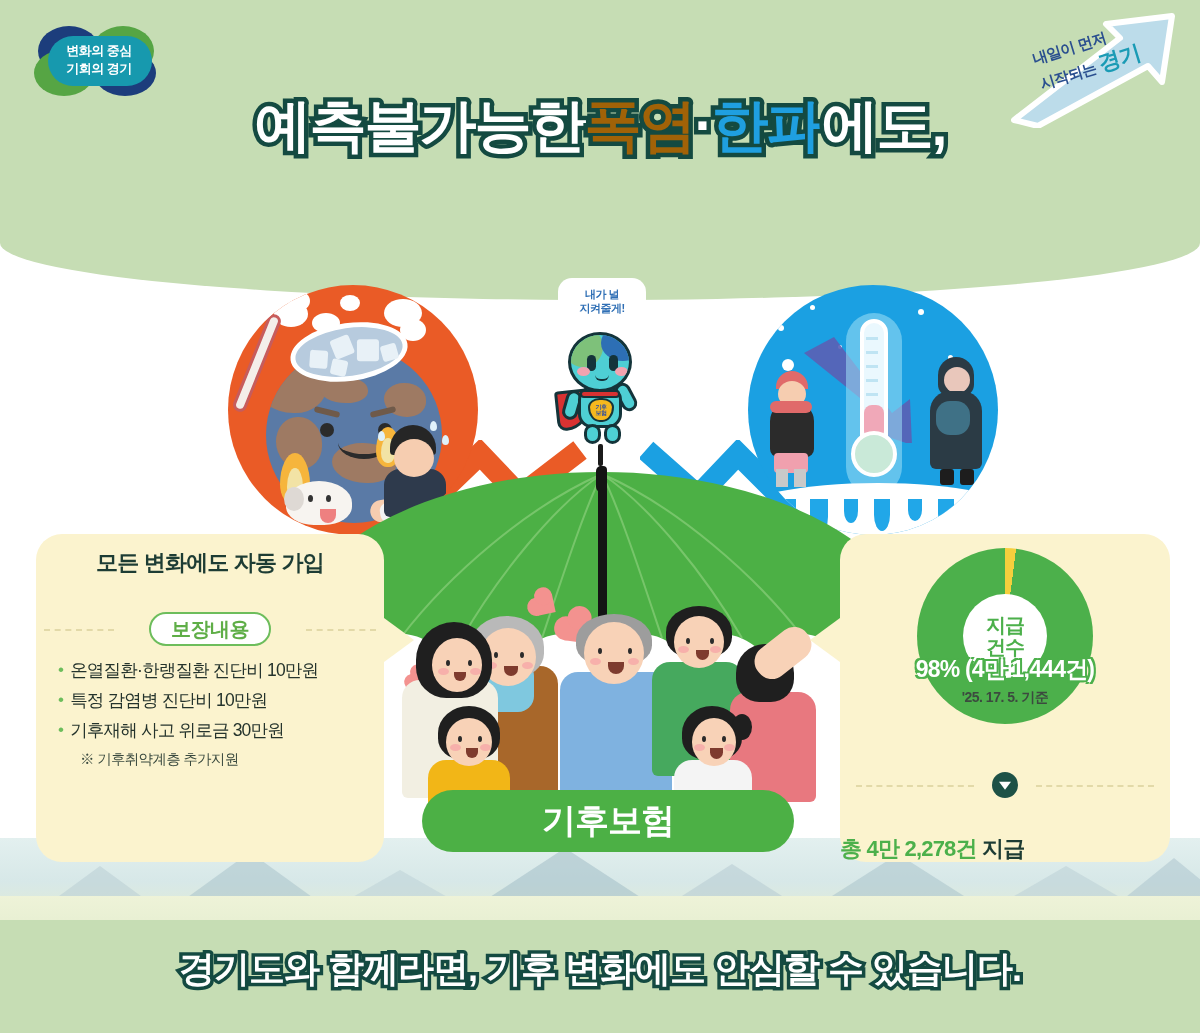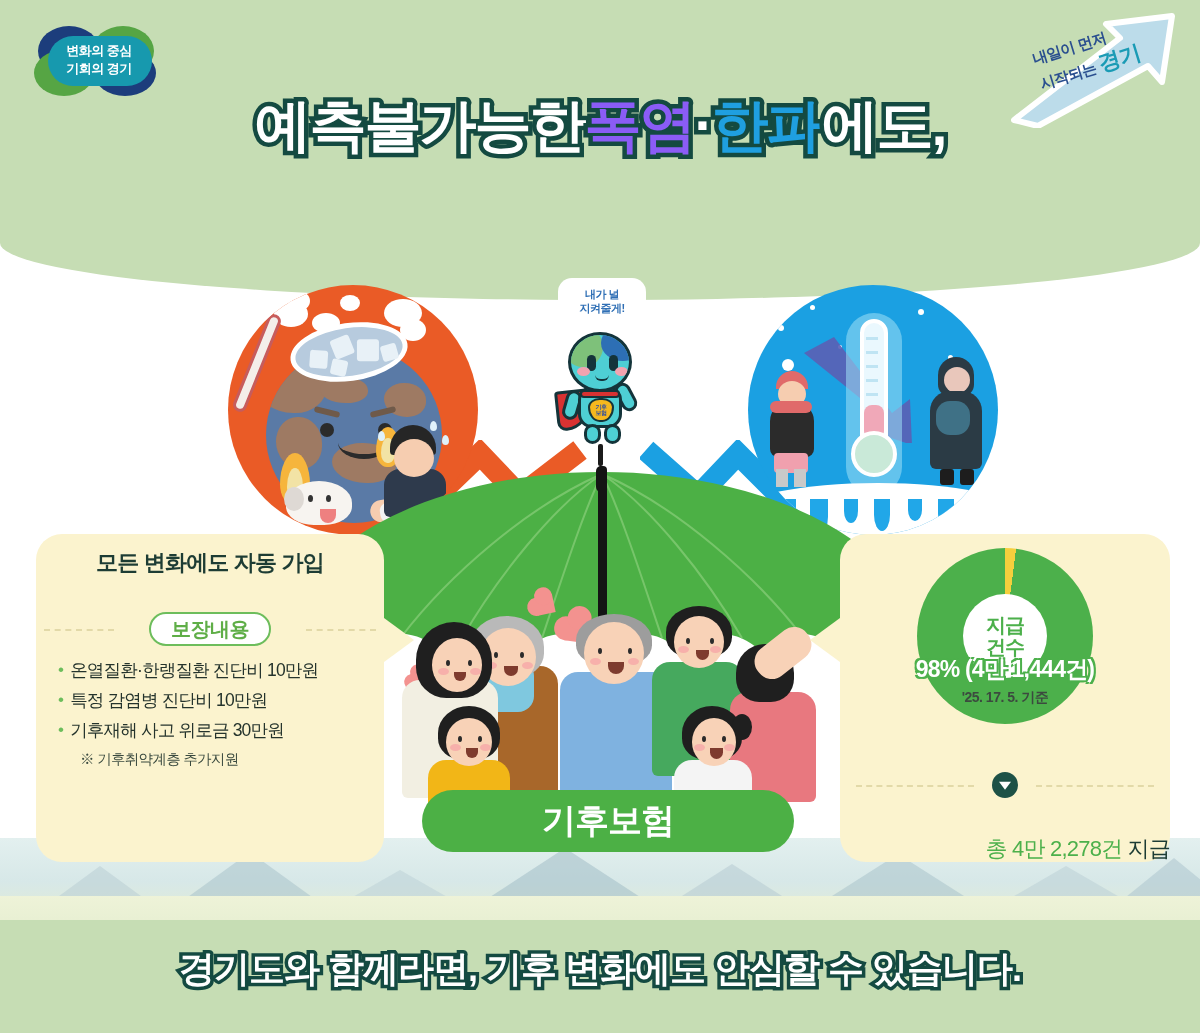--- a/index.html
+++ b/index.html
@@ -62,21 +62,21 @@
   
   .headline { position:absolute; left:0; top:92px; width:1200px; text-align:center; }
   .hl-line { font-size:0; line-height:0; white-space:nowrap; }
   .hl-line + .hl-line { margin-top:6px; }
   .hl {
     display:inline-block; font-size:57px; font-weight:bold; letter-spacing:-2px;
     line-height:1.18; color:#ffffff;
     -webkit-text-stroke:9px #144a41; paint-order:stroke fill;
   }
   .hl-2 { font-size:62px; }
-  .hl.orange { color:#8b5cf6; }
+  .hl.orange { color:#a16207; }
   .hl.blue   { color:#1f9fe0; }
   .hl.green  { color:#4cb045; font-style:italic; }
 
   
   .circ { position:absolute; border-radius:50%; overflow:hidden; }
   .circ-heat { left:228px; top:285px; width:250px; height:250px; background:#ea5b26; }
   .circ-cold { left:748px; top:285px; width:250px; height:250px; background:#1ba0e2; }
 
   .zig { position:absolute; }
 
@@ -224,21 +224,21 @@
   .dc-3 { color:#3c4a3f; font-size:14px; font-weight:bold; letter-spacing:-0.5px; margin-top:4px; }
 
   .div-arrow { position:absolute; left:0; top:238px; width:100%; text-align:center; }
   .div-dash { position:absolute; top:13px; height:0; border-top:2px dashed #e2d9a8; }
   .da-l { left:16px; width:118px; }
   .da-r { right:16px; width:118px; }
   .tri-circ { display:inline-block; width:26px; height:26px; background:#1d5146; border-radius:50%; position:relative; }
   .tri-circ::after { content:""; position:absolute; left:50%; top:50%; transform:translate(-50%,-42%);
      border-left:6px solid transparent; border-right:6px solid transparent; border-top:8px solid #ffffff; }
   .res-1 { position:absolute; left:0; top:274px; width:100%; text-align:center; color:#1d3c34; font-size:21px; font-weight:bold; letter-spacing:-0.8px;}
-  .res-2 { position:absolute; left:0; top:300px; width:100%; text-align:right; font-size:22px; font-weight:normal; letter-spacing:-0.8px; color:#1d3c34;}
+  .res-2 { position:absolute; left:0; top:300px; width:100%; text-align:left; font-size:22px; font-weight:bold; letter-spacing:-0.8px; color:#1d3c34;}
   .res-2 .hi { color:#4cb04b; }
 
   
   .footer-txt {
     position:absolute; left:0; top:945px; width:1200px; text-align:center;
     font-size:36px; font-weight:bold; letter-spacing:-1px; color:#ffffff;
     -webkit-text-stroke:7px #144a41; paint-order:stroke fill;
   }
 </style>
 </head>

